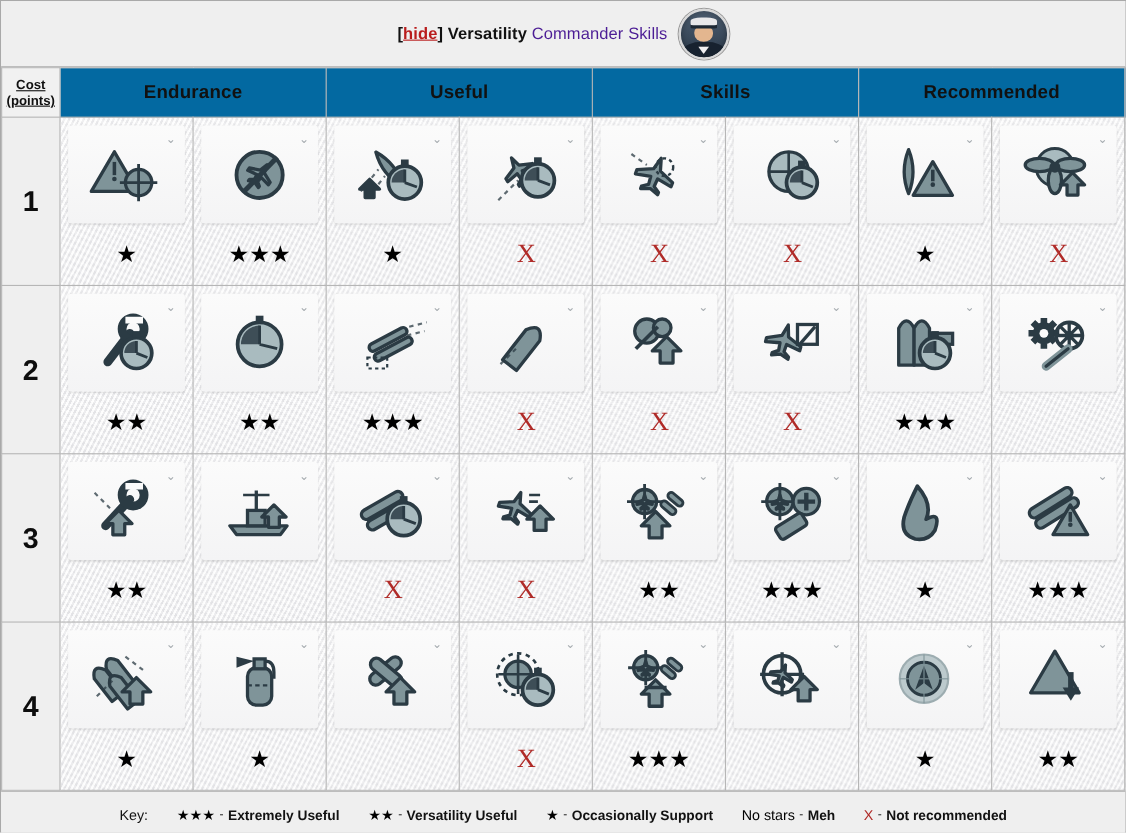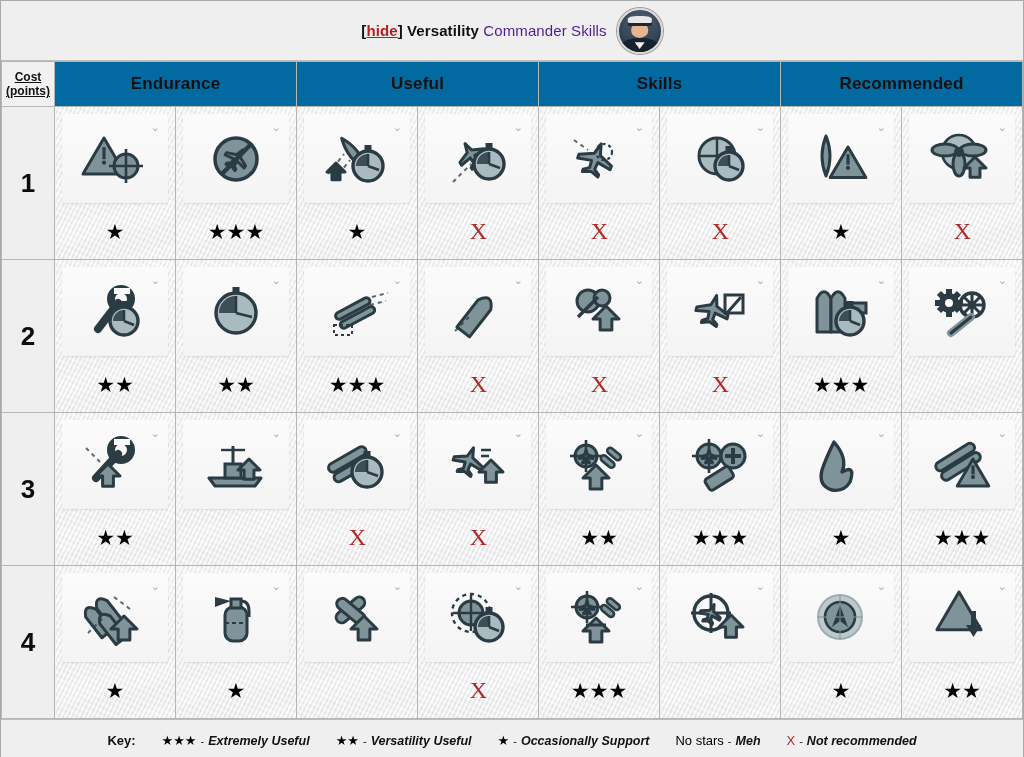--- a/index.html
+++ b/index.html
@@ -134,22 +134,22 @@
     height:42px;box-sizing:border-box;
     background:#efefef;
     border-top:1px solid #bdbdbd;
     display:flex;align-items:center;justify-content:center;
     gap:26px;
     font-size:13px;
   }
   .keyitem{display:inline-flex;align-items:center;gap:4px;white-space:nowrap;}
   .keyitem .k-sym{font-size:13px;color:#000;}
   .keyitem .k-sym.x{color:#b02b28;}
-  .keyitem .k-txt{font-style:italic;font-weight:bold;font-size:12.5px;}
-  .keyitem .k-lead{font-weight:bold;}
+  .keyitem .k-txt{font-weight:bold;font-size:12.5px;}
+  .keyitem .k-lead{font-weight:normal;}
   .k-dash{font-size:11px;}
 </style>
 </head>
 <body>
 
 <div id="root">
 
   <div class="banner">
     <div class="banner-inner">
       <div class="banner-text">

